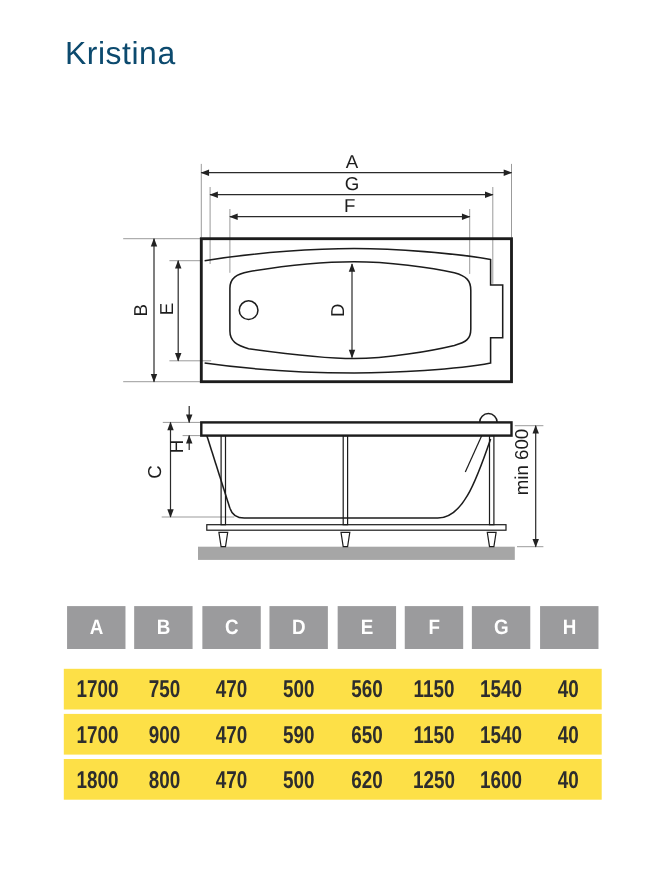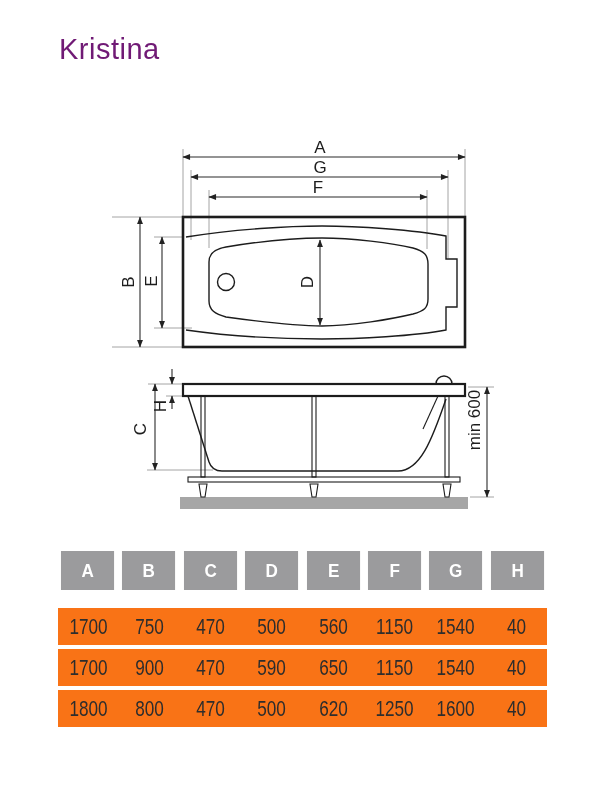--- a/index.html
+++ b/index.html
@@ -2,41 +2,41 @@
 <html><head>
 <meta charset="utf-8">
 <style>
   html,body{margin:0;padding:0;}
   body{
     width:606px;height:800px;background:#ffffff;position:relative;
     font-family:"Liberation Sans",sans-serif;overflow:hidden;
   }
   .page-title{
     position:absolute;left:59px;top:33px;margin:0;
-    font-size:29px;font-weight:400;color:#701a75;letter-spacing:.5px;
+    font-size:29px;font-weight:400;color:#0c4a6e;letter-spacing:.5px;
   }
   svg.drawing{position:absolute;left:0;top:0;}
   svg .ext{stroke:#9a9a9a;stroke-width:0.9;fill:none;}
   svg .dim{stroke:#2b2b2b;stroke-width:1.1;fill:none;}
   svg .draw{stroke:#1c1c1c;fill:none;stroke-width:1.4;}
   svg .thick{stroke-width:2.6;}
   svg .med{stroke-width:2.2;}
   svg .thin{stroke-width:1.1;}
   svg text{font-family:"Liberation Sans",sans-serif;fill:#1d1d1d;font-size:17px;}
   .dims-table{position:absolute;left:58px;top:551px;width:489px;}
   .thead{display:grid;grid-template-columns:repeat(8,1fr);gap:2px;margin-bottom:18px;}
   .thead .cell{
     background:#9b9b9d;color:#ffffff;height:39px;
     display:flex;align-items:center;justify-content:center;
     font-size:19px;font-weight:bold;transform:scaleX(0.9);
   }
   .trow{
     display:grid;grid-template-columns:repeat(8,1fr);
-    background:#f97316;height:37px;margin-bottom:4px;
-    align-items:center;text-align:center;
+    background:#fde047;height:37px;margin-bottom:4px;
+    align-items:center;text-align:center;font-weight:bold;
   }
   .trow .cell{font-size:22px;color:#2d2d2d;transform:scaleX(0.78);}
 </style>
 </head>
 <body>
 
 <h1 class="page-title">Kristina</h1>
 
 <svg class="drawing" width="606" height="545" viewBox="0 0 606 545">
   <defs>

